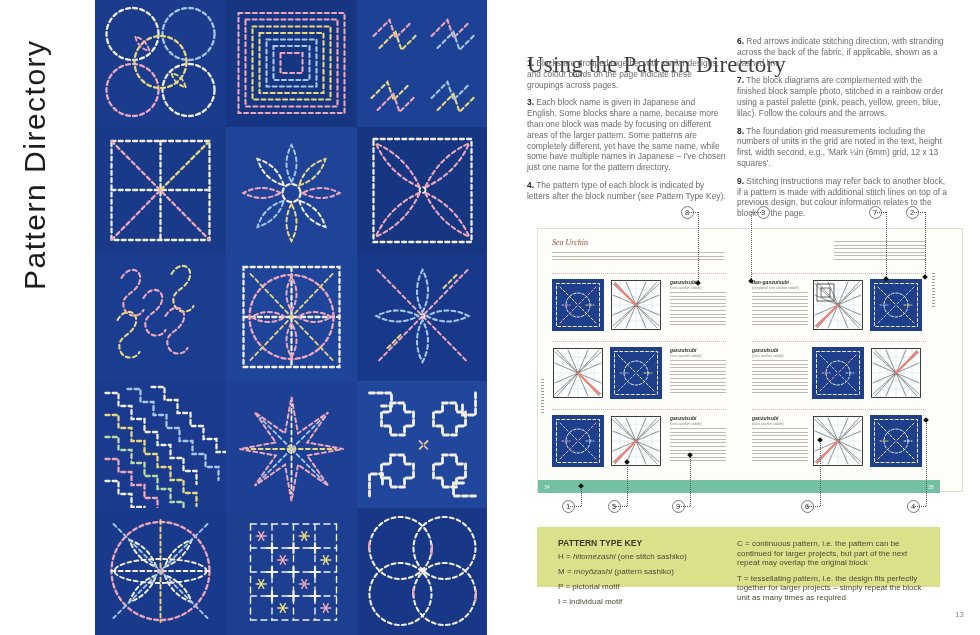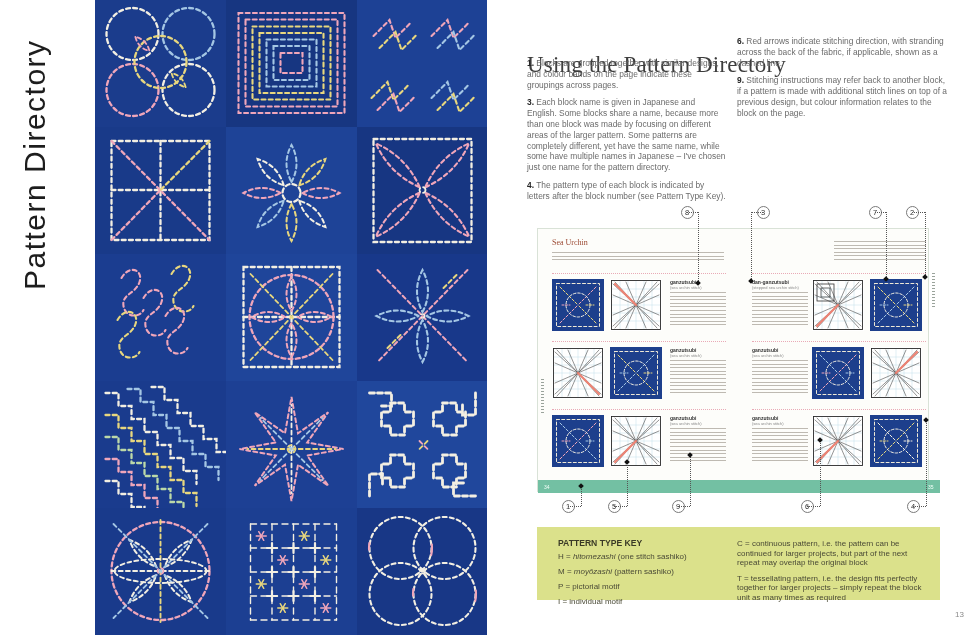--- a/index.html
+++ b/index.html
@@ -23,22 +23,22 @@
   #right-page { position:absolute; left:487px; top:0; width:493px; height:635px; background:#fff; }
   #page-title { position:absolute; left:40px; top:31px; font-family:"Liberation Serif", serif;
     font-weight:400; font-size:23px; color:#3d3d3d; letter-spacing:.2px;margin-top:21px; }
   .instr-col { position:absolute; width:200px; }
   #col-a { left:40px; top:58px; }
   #col-b { left:250px; top:36px; width:212px; }
   .instr { font-size:8.4px; line-height:10.8px; color:#6b6b6b; margin-bottom:7px; }
   .instr b { color:#262626; }
 
   
-  #spread { position:absolute; left:50px; top:228px; width:392px; height:264px;
-    background:#fdfdfa; border:1px solid #d9e2d7; }
+  #spread { position:absolute; left:50px; top:228px; width:426px; height:264px;
+    background:#fdfdfa; border:1px solid #d9e2d7;font-style:italic; }
   .fig-title { position:absolute; left:14px; top:9px; font-family:"Liberation Serif", serif;
     font-size:8px; color:#9c4a33; }
   .greek { background:repeating-linear-gradient(to bottom,#b3aea5 0,#b3aea5 1px,transparent 1px,transparent 3.6px); opacity:.85; }
   .sep { position:absolute; height:0; border-top:1px dotted #e9aab6; }
   .blockimg { position:absolute; width:52px; height:52px; }
   .cap { position:absolute; width:58px; }
   .cap .ct { font-size:5px; font-weight:bold; color:#333; }
   .cap .cs { font-size:4px; color:#888; margin-bottom:2px; }
   #band { position:absolute; left:0; top:251px; width:402px; height:13px; background:#73c0a3; }
   .bandnum { position:absolute; top:4px; font-size:5px; color:#f2fff8; }
@@ -46,21 +46,21 @@
     background:repeating-linear-gradient(to bottom,#9aa39b 0,#9aa39b 1px,transparent 1px,transparent 3px); }
 
   
   .co { position:absolute; width:13px; height:13px; border:1px solid #7a7a7a; border-radius:50%;
     background:#fff; font-size:7.5px; color:#333; text-align:center; line-height:11.5px; }
   .lead { position:absolute; width:0; border-left:1.2px dotted #555; }
   .stub { position:absolute; height:0; border-top:1.2px dotted #555; }
   .diam { position:absolute; width:4px; height:4px; background:#111; transform:rotate(45deg); }
 
   
-  #keybox { position:absolute; left:50px; top:527px; width:403px; height:73px; background:#dbe18b; }
+  #keybox { position:absolute; left:50px; top:527px; width:403px; height:60px; background:#dbe18b; }
   #keybox .kt { position:absolute; left:21px; top:11px; font-size:8.6px; font-weight:bold; color:#3a3a26; }
   .kitem { font-size:8px; line-height:9.5px; color:#4a4a36; margin-bottom:5.5px; }
   #key-left { position:absolute; left:21px; top:25px; width:165px; }
   #key-right { position:absolute; left:200px; top:12px; width:192px; }
   #key-right .kitem { margin-bottom:6px; }
   #folio { position:absolute; left:468px; top:610px; font-size:8px; color:#8a8a8a; }
 </style>
 </head>
 <body>
 
@@ -300,20 +300,22 @@
 
   <div id="right-page">
     <h1 id="page-title">Using the Pattern Directory</h1>
     <div id="col-a" class="instr-col">
         <div class="instr"><b>1.</b><span> Blocks are grouped together with similar designs, and colour bands on the page indicate these groupings across pages.</span></div>
         <div class="instr"><b>3.</b><span> Each block name is given in Japanese and English. Some blocks share a name, because more than one block was made by focusing on different areas of the larger pattern. Some patterns are completely different, yet have the same name, while some have multiple names in Japanese – I've chosen just one name for the pattern directory.</span></div>
         <div class="instr"><b>4.</b><span> The pattern type of each block is indicated by letters after the block number (see Pattern Type Key).</span></div>
       </div>
     <div id="col-b" class="instr-col">
         <div class="instr"><b>6.</b><span> Red arrows indicate stitching direction, with stranding across the back of the fabric, if applicable, shown as a dashed line.</span></div>
+        <div class="instr"><b>7.</b><span> The block diagrams are complemented with the finished block sample photo, stitched in a rainbow order using a pastel palette (pink, peach, yellow, green, blue, lilac). Follow the colours and the arrows.</span></div>
+        <div class="instr"><b>8.</b><span> The foundation grid measurements including the numbers of units in the grid are noted in the text, height first, width second, e.g., 'Mark ¼in (6mm) grid, 12 x 13 squares'.</span></div>
         <div class="instr"><b>9.</b><span> Stitching instructions may refer back to another block, if a pattern is made with additional stitch lines on top of a previous design, but colour information relates to the block on the page.</span></div>
       </div>
 
     <div id="spread">
       <div class="fig-title">Sea Urchin</div>
       <div class="greek" style="position:absolute;left:14px;top:23px;width:172px;height:8px;"></div>
       <div class="greek" style="position:absolute;left:296px;top:12px;width:92px;height:22px;"></div>
       <div class="spine" style="left:3px;top:150px;"></div>
       <div class="spine" style="left:394px;top:44px;"></div>
       <div id="fig-rows">

